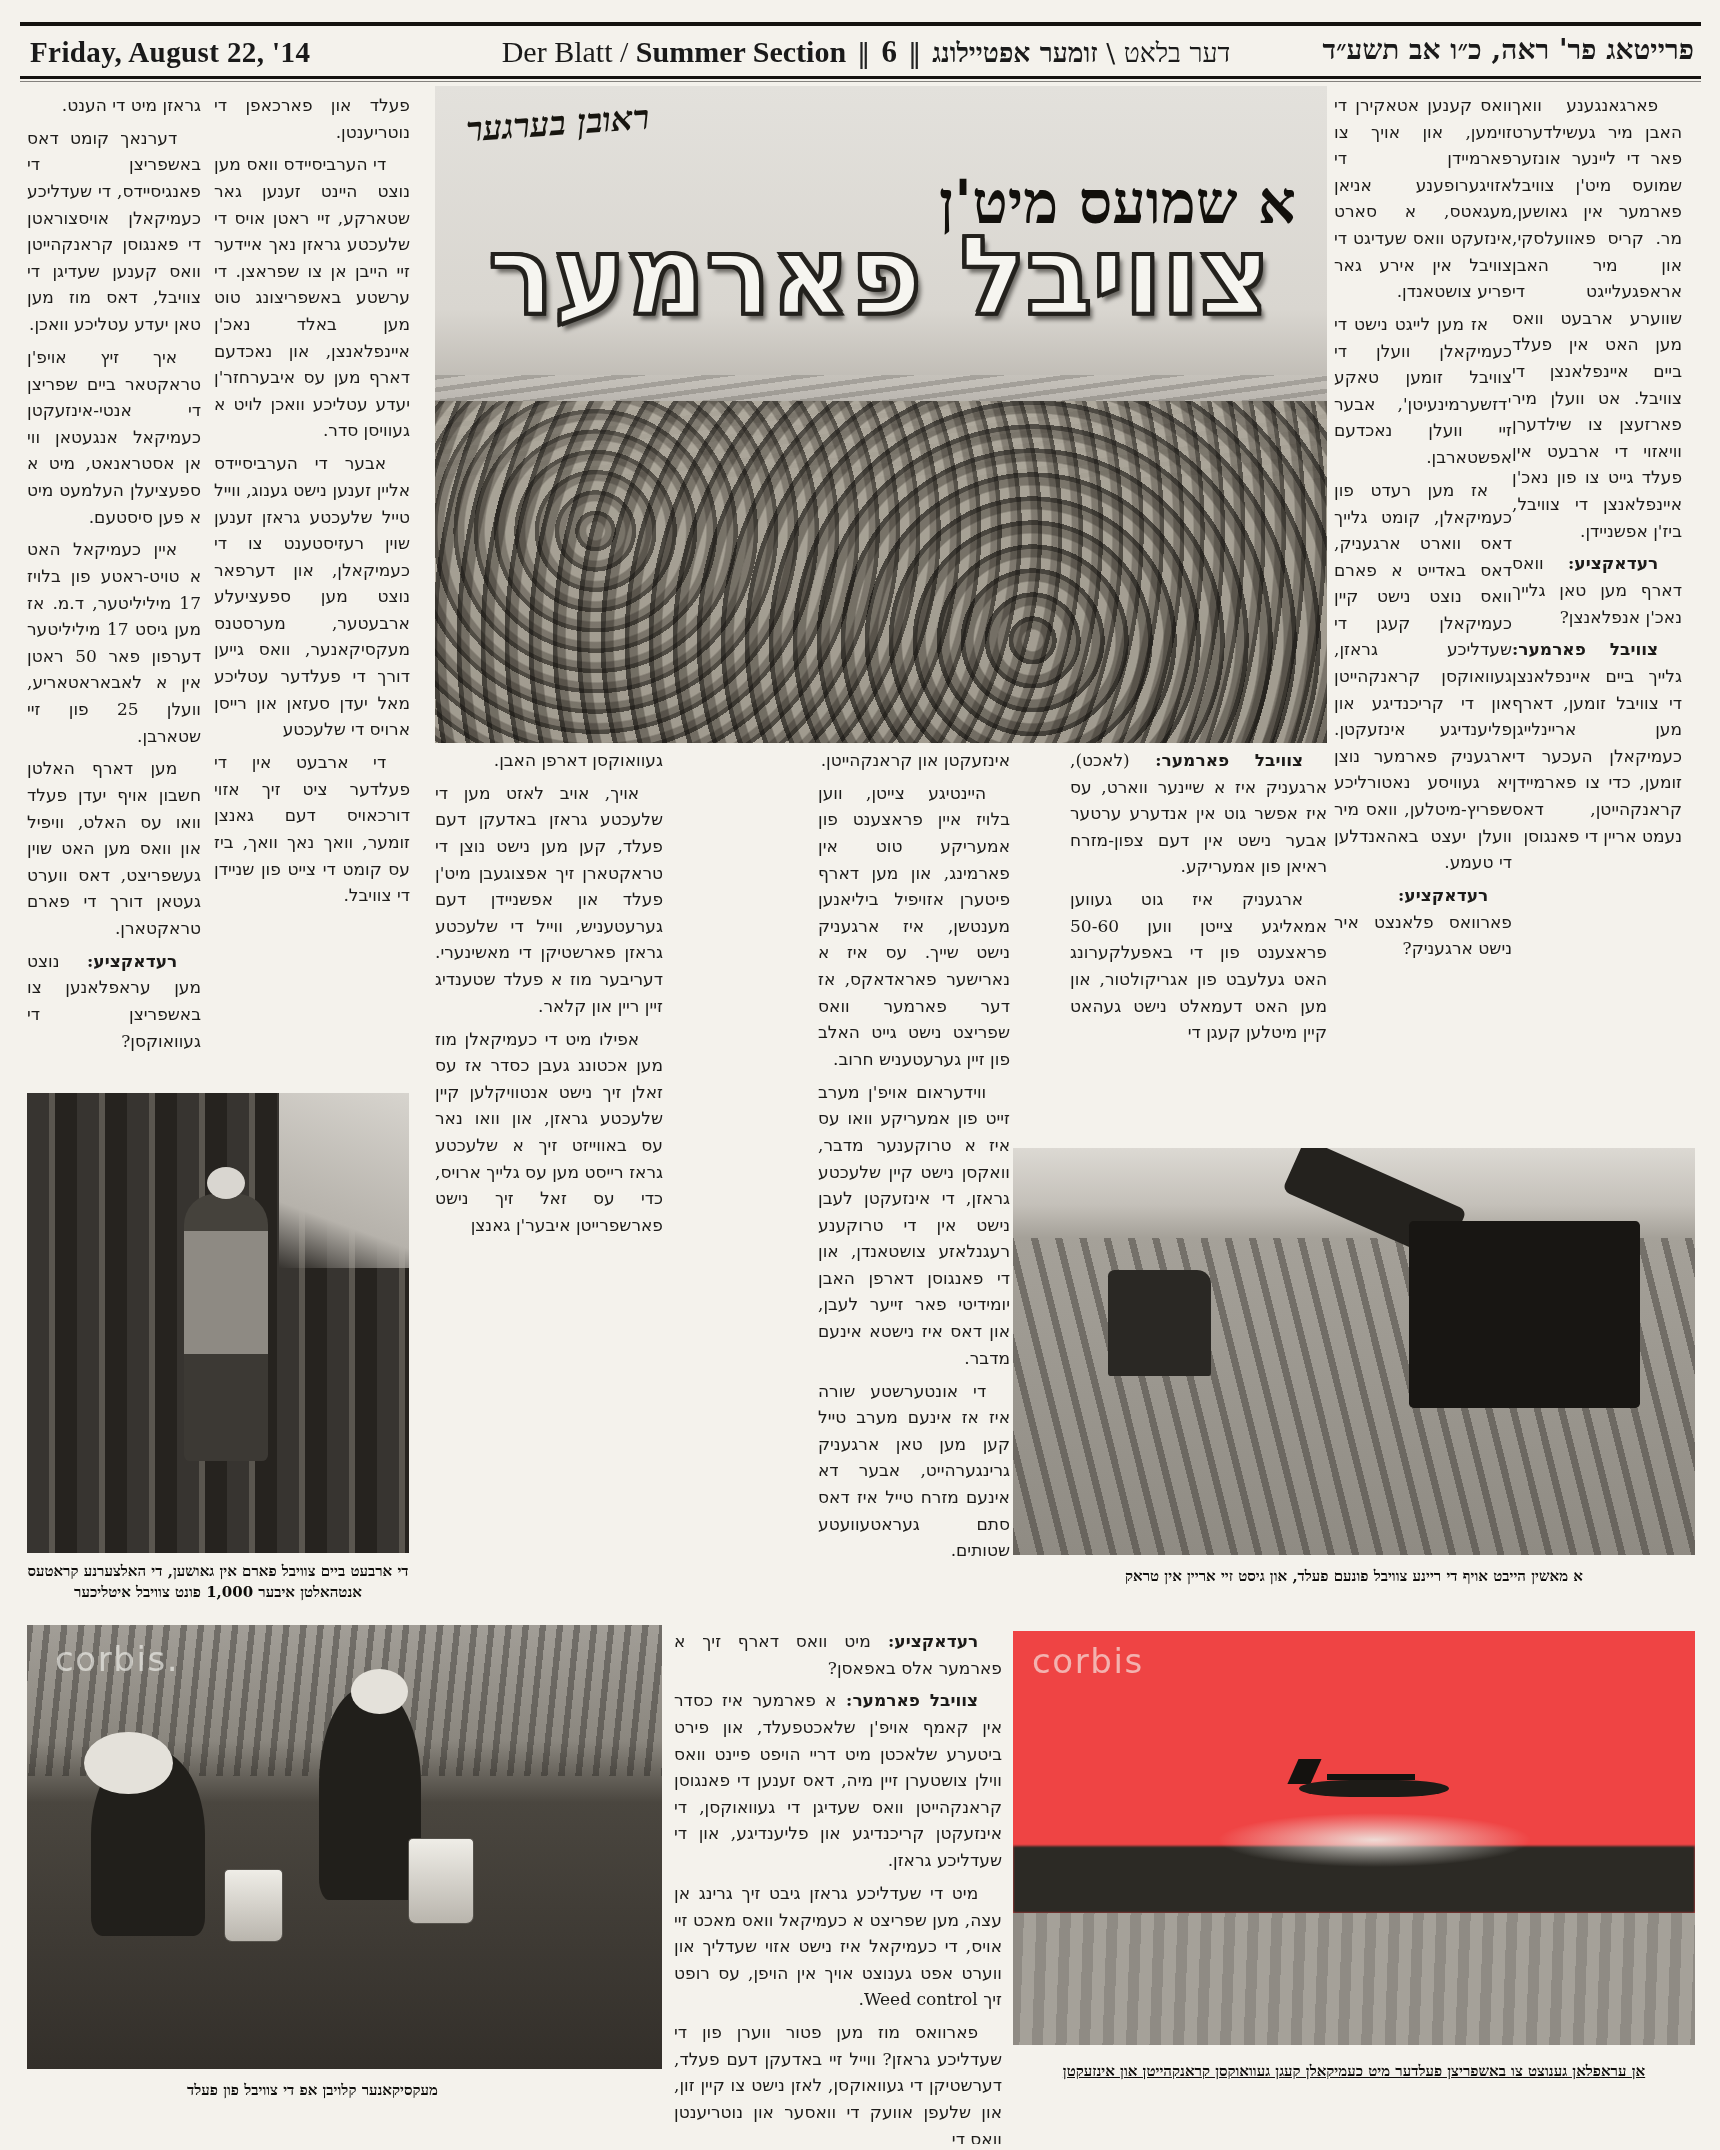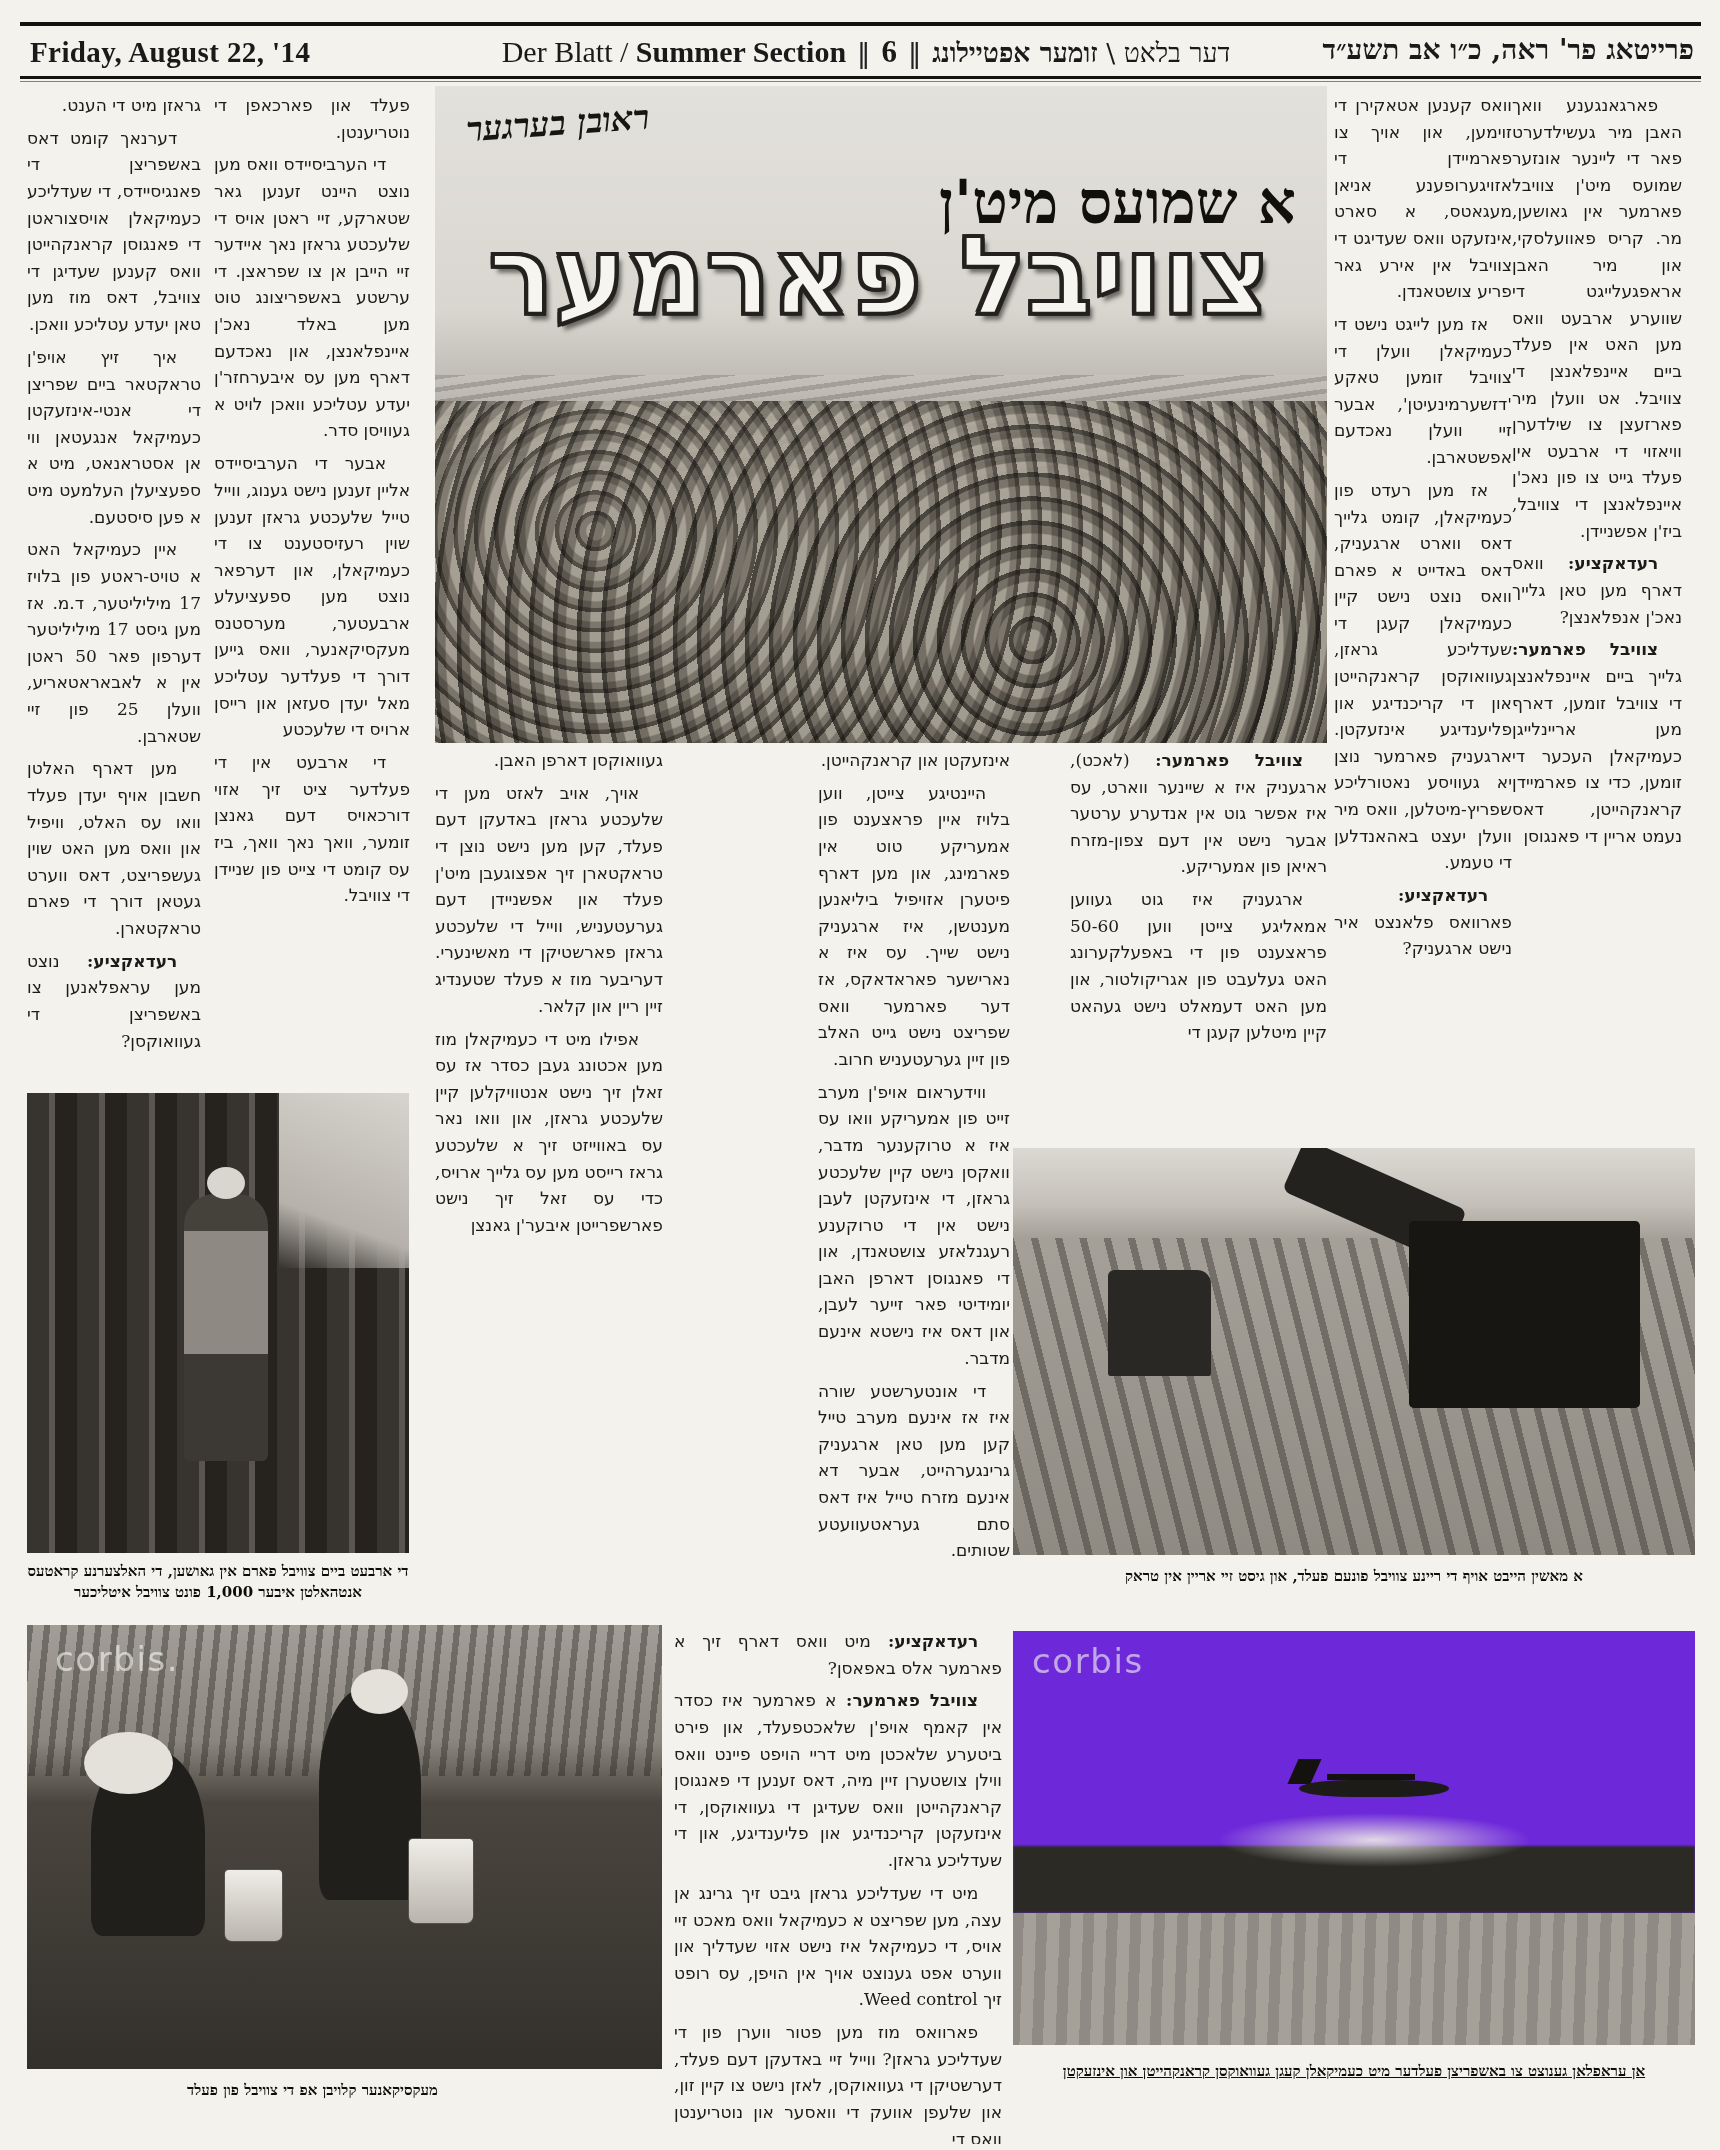--- a/index.html
+++ b/index.html
@@ -16,21 +16,21 @@
   .hdr-section-yi{direction:rtl;font:26.6px/1 "DejaVu Serif",serif;}
   .hdr-section-yi b{font-weight:bold;}
   .hdr-date-yi{position:absolute;right:27px;top:36px;direction:rtl;font:bold 28px/1 "DejaVu Serif",serif;}
   
   .col{position:absolute;direction:rtl;text-align:justify;font:17px/26.6px "DejaVu Serif","DejaVu Sans",serif;color:#1c1b19;overflow:hidden;}
   .col p{margin:0 0 6.3px;text-indent:1.4em;}
   .col p.flush{text-indent:0;}
   .col b{font-weight:bold;}
   .caption{position:absolute;direction:rtl;text-align:center;font:bold 15px/21px "DejaVu Serif",serif;color:#0e0d0b;}
   
-  .photo{position:absolute;overflow:hidden;background:#6d28d9;}
+  .photo{position:absolute;overflow:hidden;background:#ef4444;}
   .wm{position:absolute;font:34px/1 "DejaVu Sans",sans-serif;color:rgba(246,245,240,.62);letter-spacing:1.6px;}
   
   .onion-photo{background:linear-gradient(180deg,#e3e1dc 0%,#d9d6d0 34%,#bdb9b2 46%,#918d85 58%,#6c6861 78%,#57544e 100%);}
   .onion-rows{position:absolute;left:0;right:0;top:44%;height:16%;
       background:repeating-linear-gradient(172deg,rgba(40,38,34,.18) 0 4.7px,rgba(255,255,255,.06) 4.7px 12.5px);}
   .onion-pile{position:absolute;left:0;right:0;bottom:0;height:52%;
       background:
         repeating-radial-gradient(circle at 18% 38%,#d6d2ca 0 8.6px,#9d9890 10.2px 15.6px,#5e5a53 16.4px 20.3px),
         repeating-radial-gradient(circle at 67% 70%,#cfccc4 0 10.2px,#8e8a82 11.7px 19px,#4e4b45 19.6px 24px);
       background-blend-mode:multiply;opacity:.85;}

